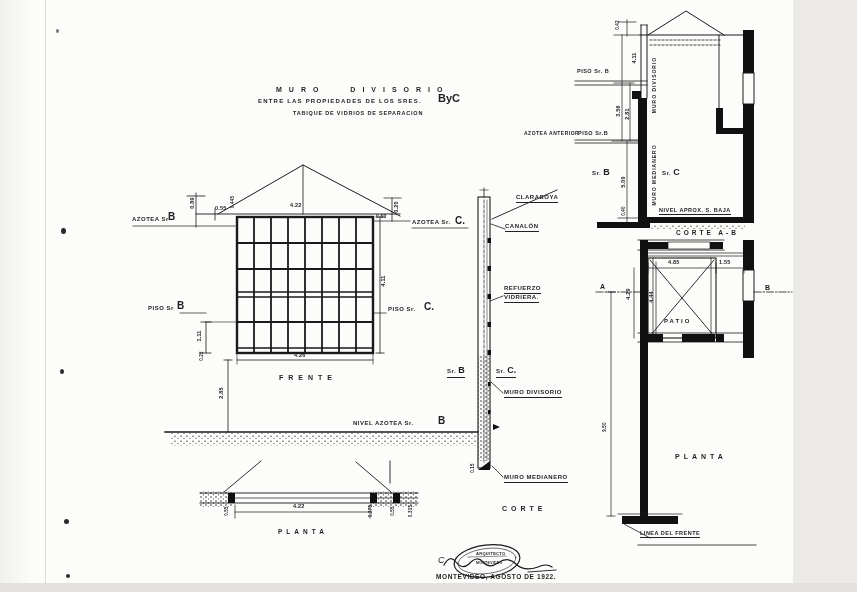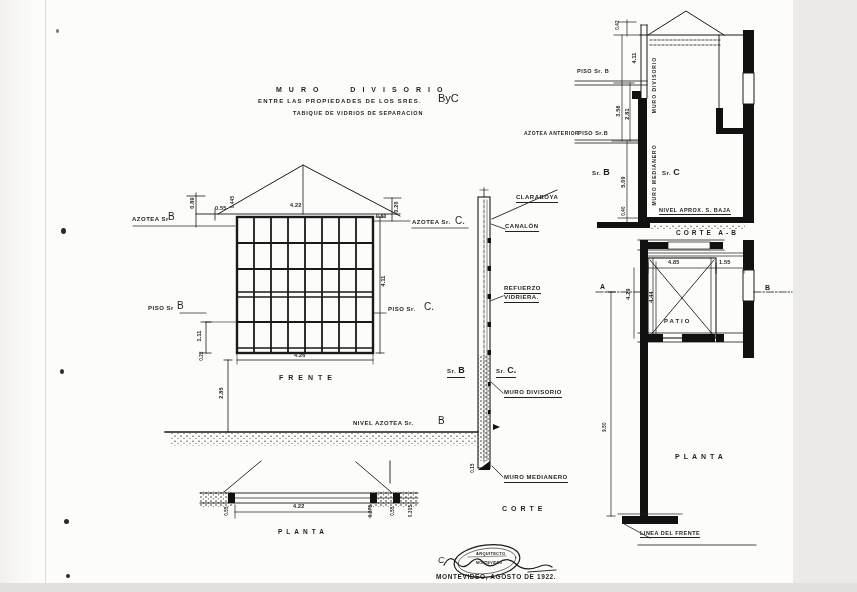--- a/index.html
+++ b/index.html
@@ -9,21 +9,21 @@
   .edge-bottom{position:absolute;left:0;top:583px;width:857px;height:9px;background:#e2e1de;}
   .edge-left{position:absolute;left:0;top:0;width:45px;height:583px;
              background:linear-gradient(to right,#f2f1ef,#fcfcfb 80%);border-right:1px solid #dddcd9;}
   .speck{position:absolute;background:#2a2a2a;border-radius:50%;}
   svg{position:absolute;left:0;top:0;}
   .t{position:absolute;font-size:6px;line-height:1.1;font-weight:bold;letter-spacing:.5px;
      white-space:nowrap;color:#1e1e1e;}
   .d{font-size:5.5px;letter-spacing:.2px;}
   .vd{transform:translate(-50%,-50%) rotate(-90deg);font-size:5.5px;letter-spacing:.2px;}
   .u{border-bottom:1px solid #222;padding-bottom:1px;}
-  .big{font-size:10px;font-weight:normal;letter-spacing:0;text-align:right;}
+  .big{font-size:10px;font-weight:bold;letter-spacing:0;text-align:right;}
   .big9{font-size:9px;font-weight:bold;letter-spacing:0;}
   .vert{transform:translate(-50%,-50%) rotate(-90deg);font-size:5px;letter-spacing:1px;}
   .sig{font-style:italic;font-size:9px;font-weight:normal;}
   .tiny{font-size:4px;font-weight:bold;letter-spacing:.3px;}
 </style>
 </head>
 <body>
 
 <div class="sheet">
   <div class="edge-left"></div>

